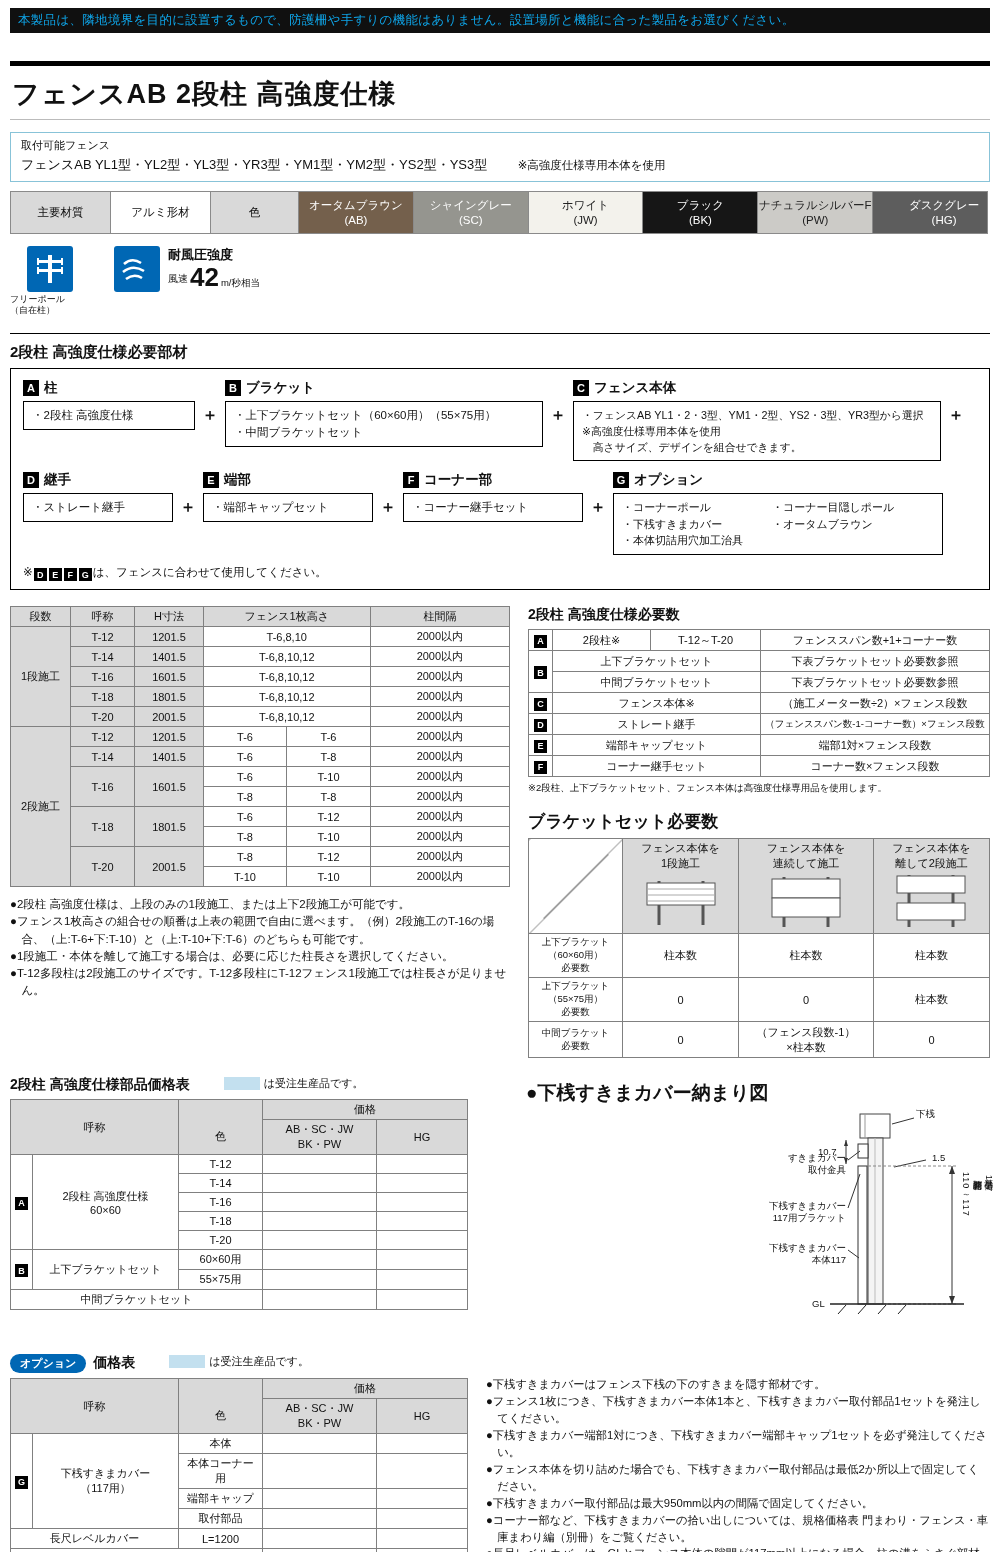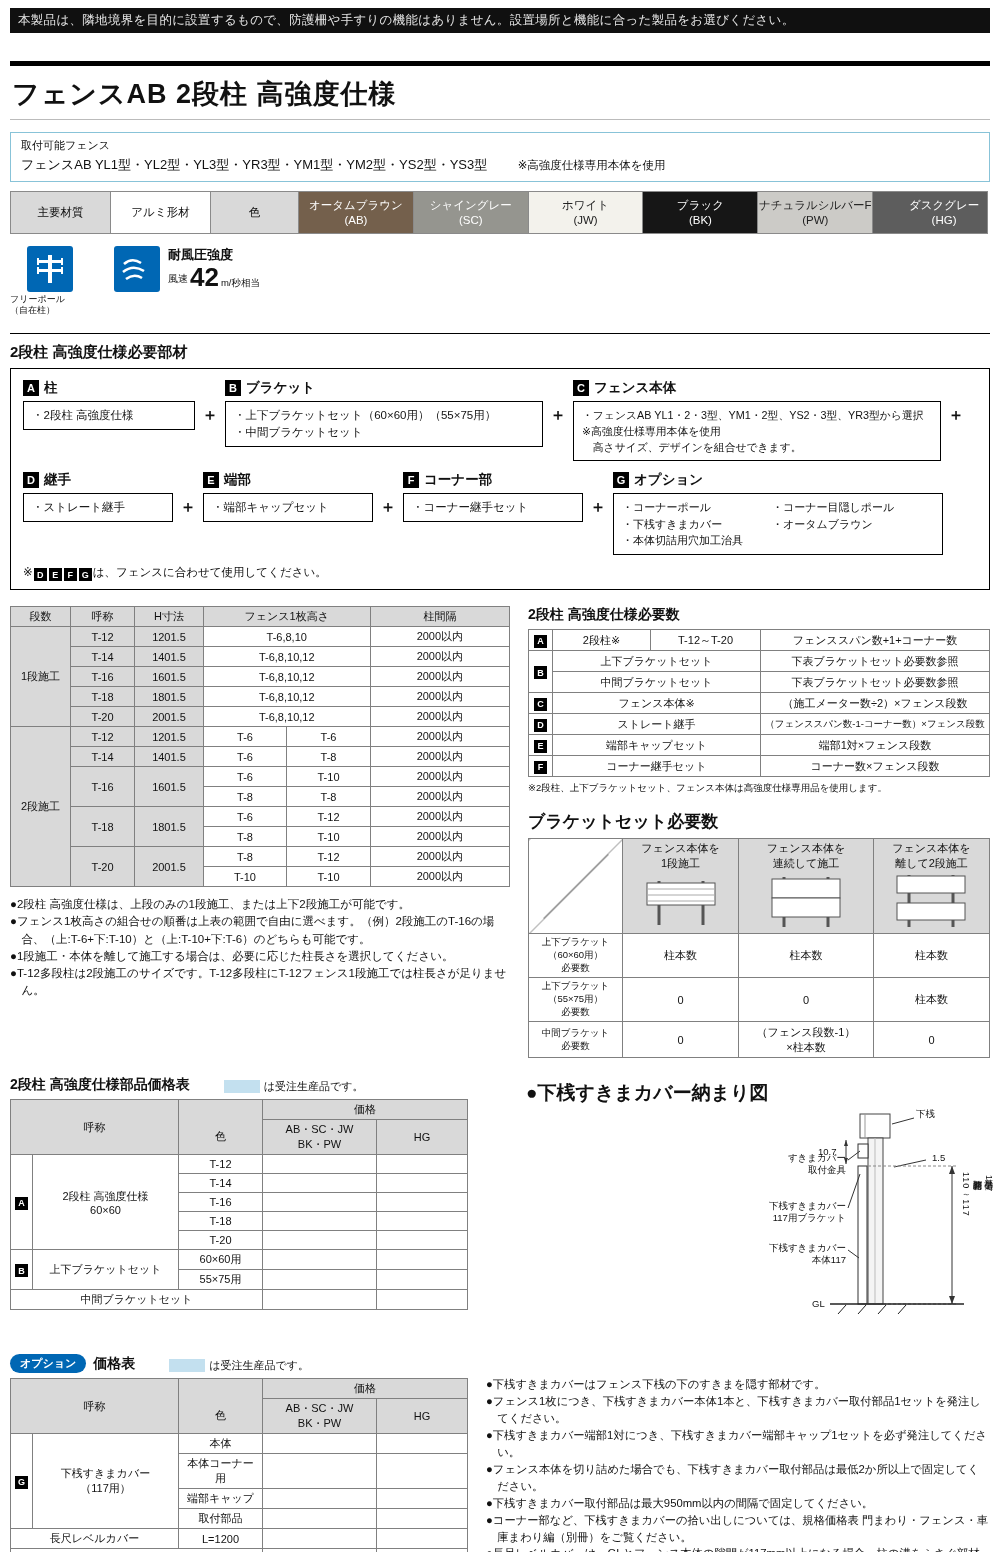--- a/index.html
+++ b/index.html
@@ -1,19 +1,19 @@
 <!DOCTYPE html>
 <html><head>
 <meta charset="utf-8">
 <style>
 *{margin:0;padding:0;box-sizing:border-box}
 body{width:1000px;background:#fff;color:#111;font-family:"Liberation Sans","DejaVu Sans",sans-serif}
 .page{width:1000px;height:1552px;padding:8px 10px 0;overflow:hidden}
 .pre{white-space:pre-line}
-.notice-bar{background:#101010;color:#e5e5e5;font-size:12.5px;padding:4px 8px;letter-spacing:.3px}
+.notice-bar{background:#101010;color:#0ea5e9;font-size:12.5px;padding:4px 8px;letter-spacing:.3px}
 .title{font-size:27px;font-weight:bold;letter-spacing:1px;border-top:5px solid #000;margin-top:28px;padding:10px 2px 7px;border-bottom:1px solid #bbb}
 .compat-box{border:1px solid #88c3d8;margin-top:12px;padding:5px 10px 7px}
 .compat-label{font-size:11px}
 .compat-line{margin-top:2px}
 .compat-models{font-size:13px}
 .compat-note{font-size:11.5px;margin-left:26px}
 table{border-collapse:collapse}
 .spec-table{width:978px;margin-top:9px;table-layout:fixed}
 .spec-table td{border:1px solid #8a8a8a;height:42px;text-align:center;vertical-align:middle;font-size:11.5px;line-height:1.3}
 td.gray,th.gray{background:#d9d9d9}
@@ -59,21 +59,21 @@
 .req-note{font-size:9.5px;margin-top:5px}
 .bracket-heading{font-size:17px;font-weight:bold;margin:15px 0 5px}
 .t3 th{background:#fff;font-size:10.5px;vertical-align:top;padding-top:4px}
 .t3 td{font-size:10px}
 .t3 .diag{background:linear-gradient(to bottom right,#fff calc(50% - .6px),#808080 calc(50% - .6px),#808080 calc(50% + .6px),#fff calc(50% + .6px))}
 .t3 .rname{font-size:9.5px;height:36px}
 .bottom1{margin-top:18px}
 .bottom2{margin-top:16px}
 .bcol-left{width:458px;flex:0 0 auto}
 .bcol-right{flex:1}
-.price-head{display:flex;align-items:flex-end;margin-bottom:5px}
+.price-head{display:flex;align-items:flex-start;margin-bottom:5px}
 .price-title{font-size:14px;font-weight:bold}
 .legend{display:flex;align-items:center;gap:4px;font-size:11px;margin-left:34px}
 .legend-swatch{width:36px;height:13px;background:#c3e0ef}
 .tp{width:455px}
 .tp td{font-size:11px;height:19px}
 .tp .nbb{border-bottom:none}
 .tp .nbt{border-top:none}
 .opt-badge{background:#0067b4;color:#fff;font-size:11px;font-weight:bold;padding:2px 10px;border-radius:10px;margin-right:7px}
 .dg-title{font-size:19px;font-weight:bold;margin:4px 0 2px 40px}
 .diagram{position:relative;width:480px;height:230px;margin-left:30px}

